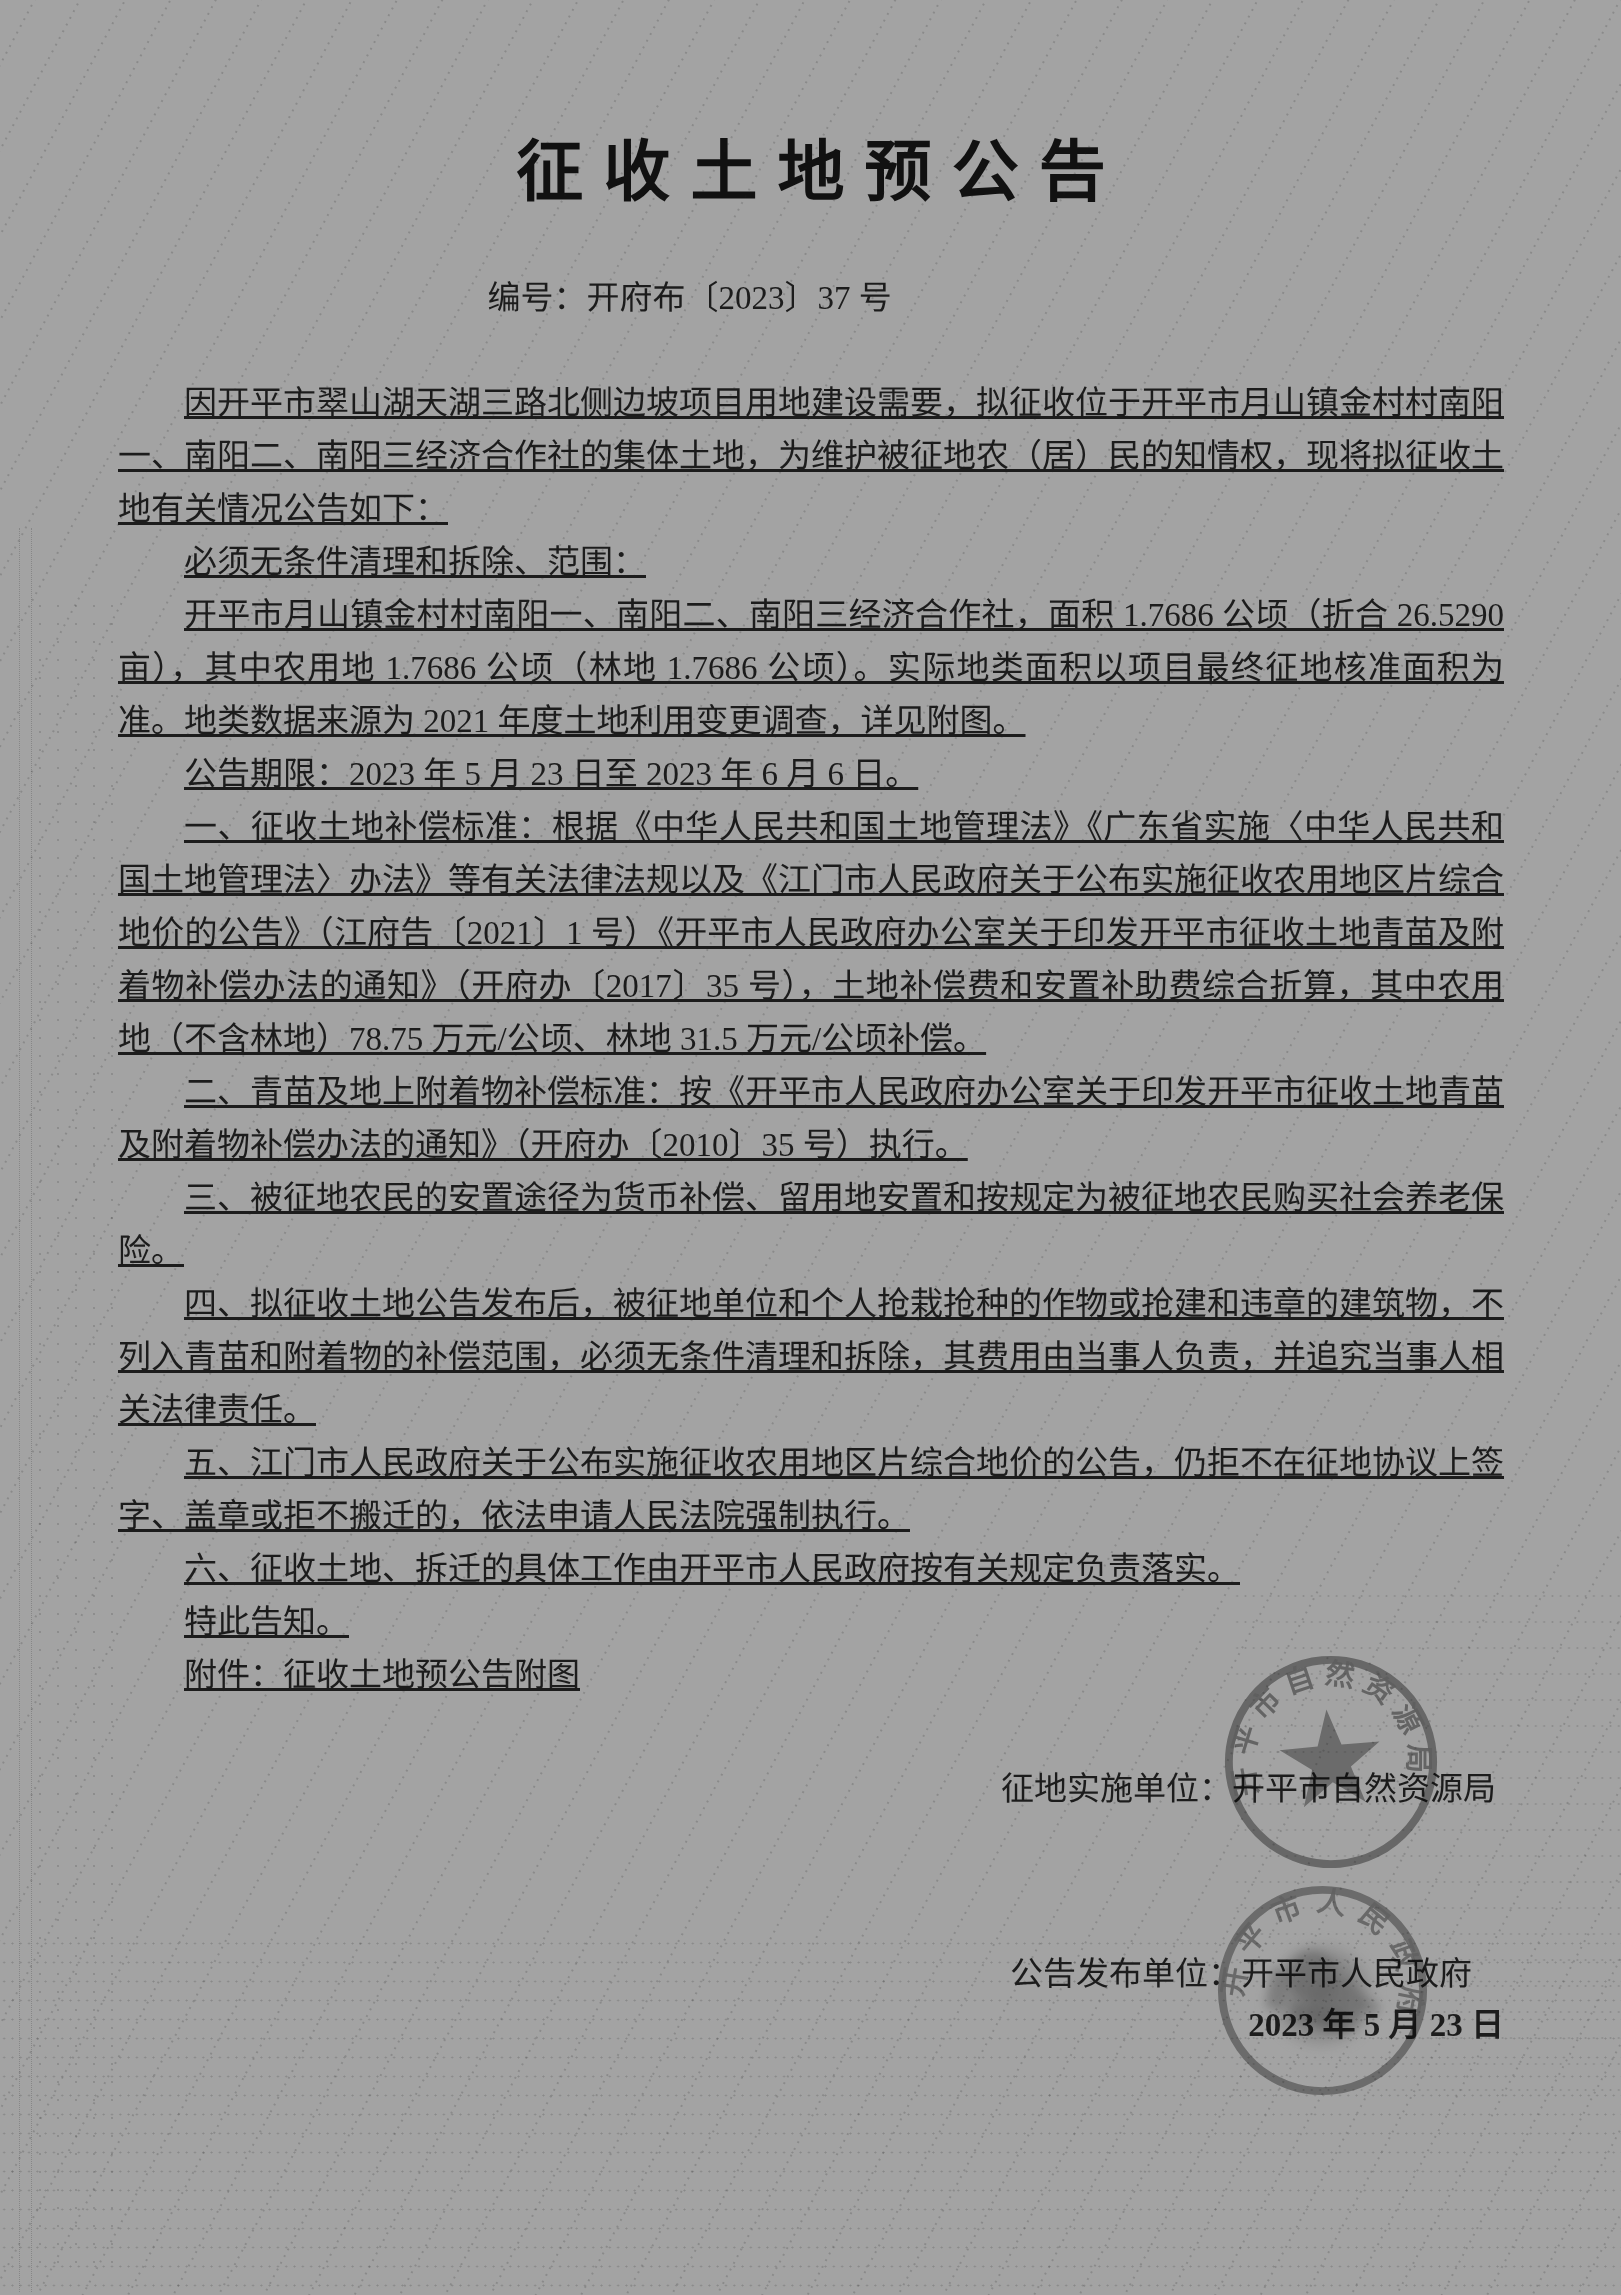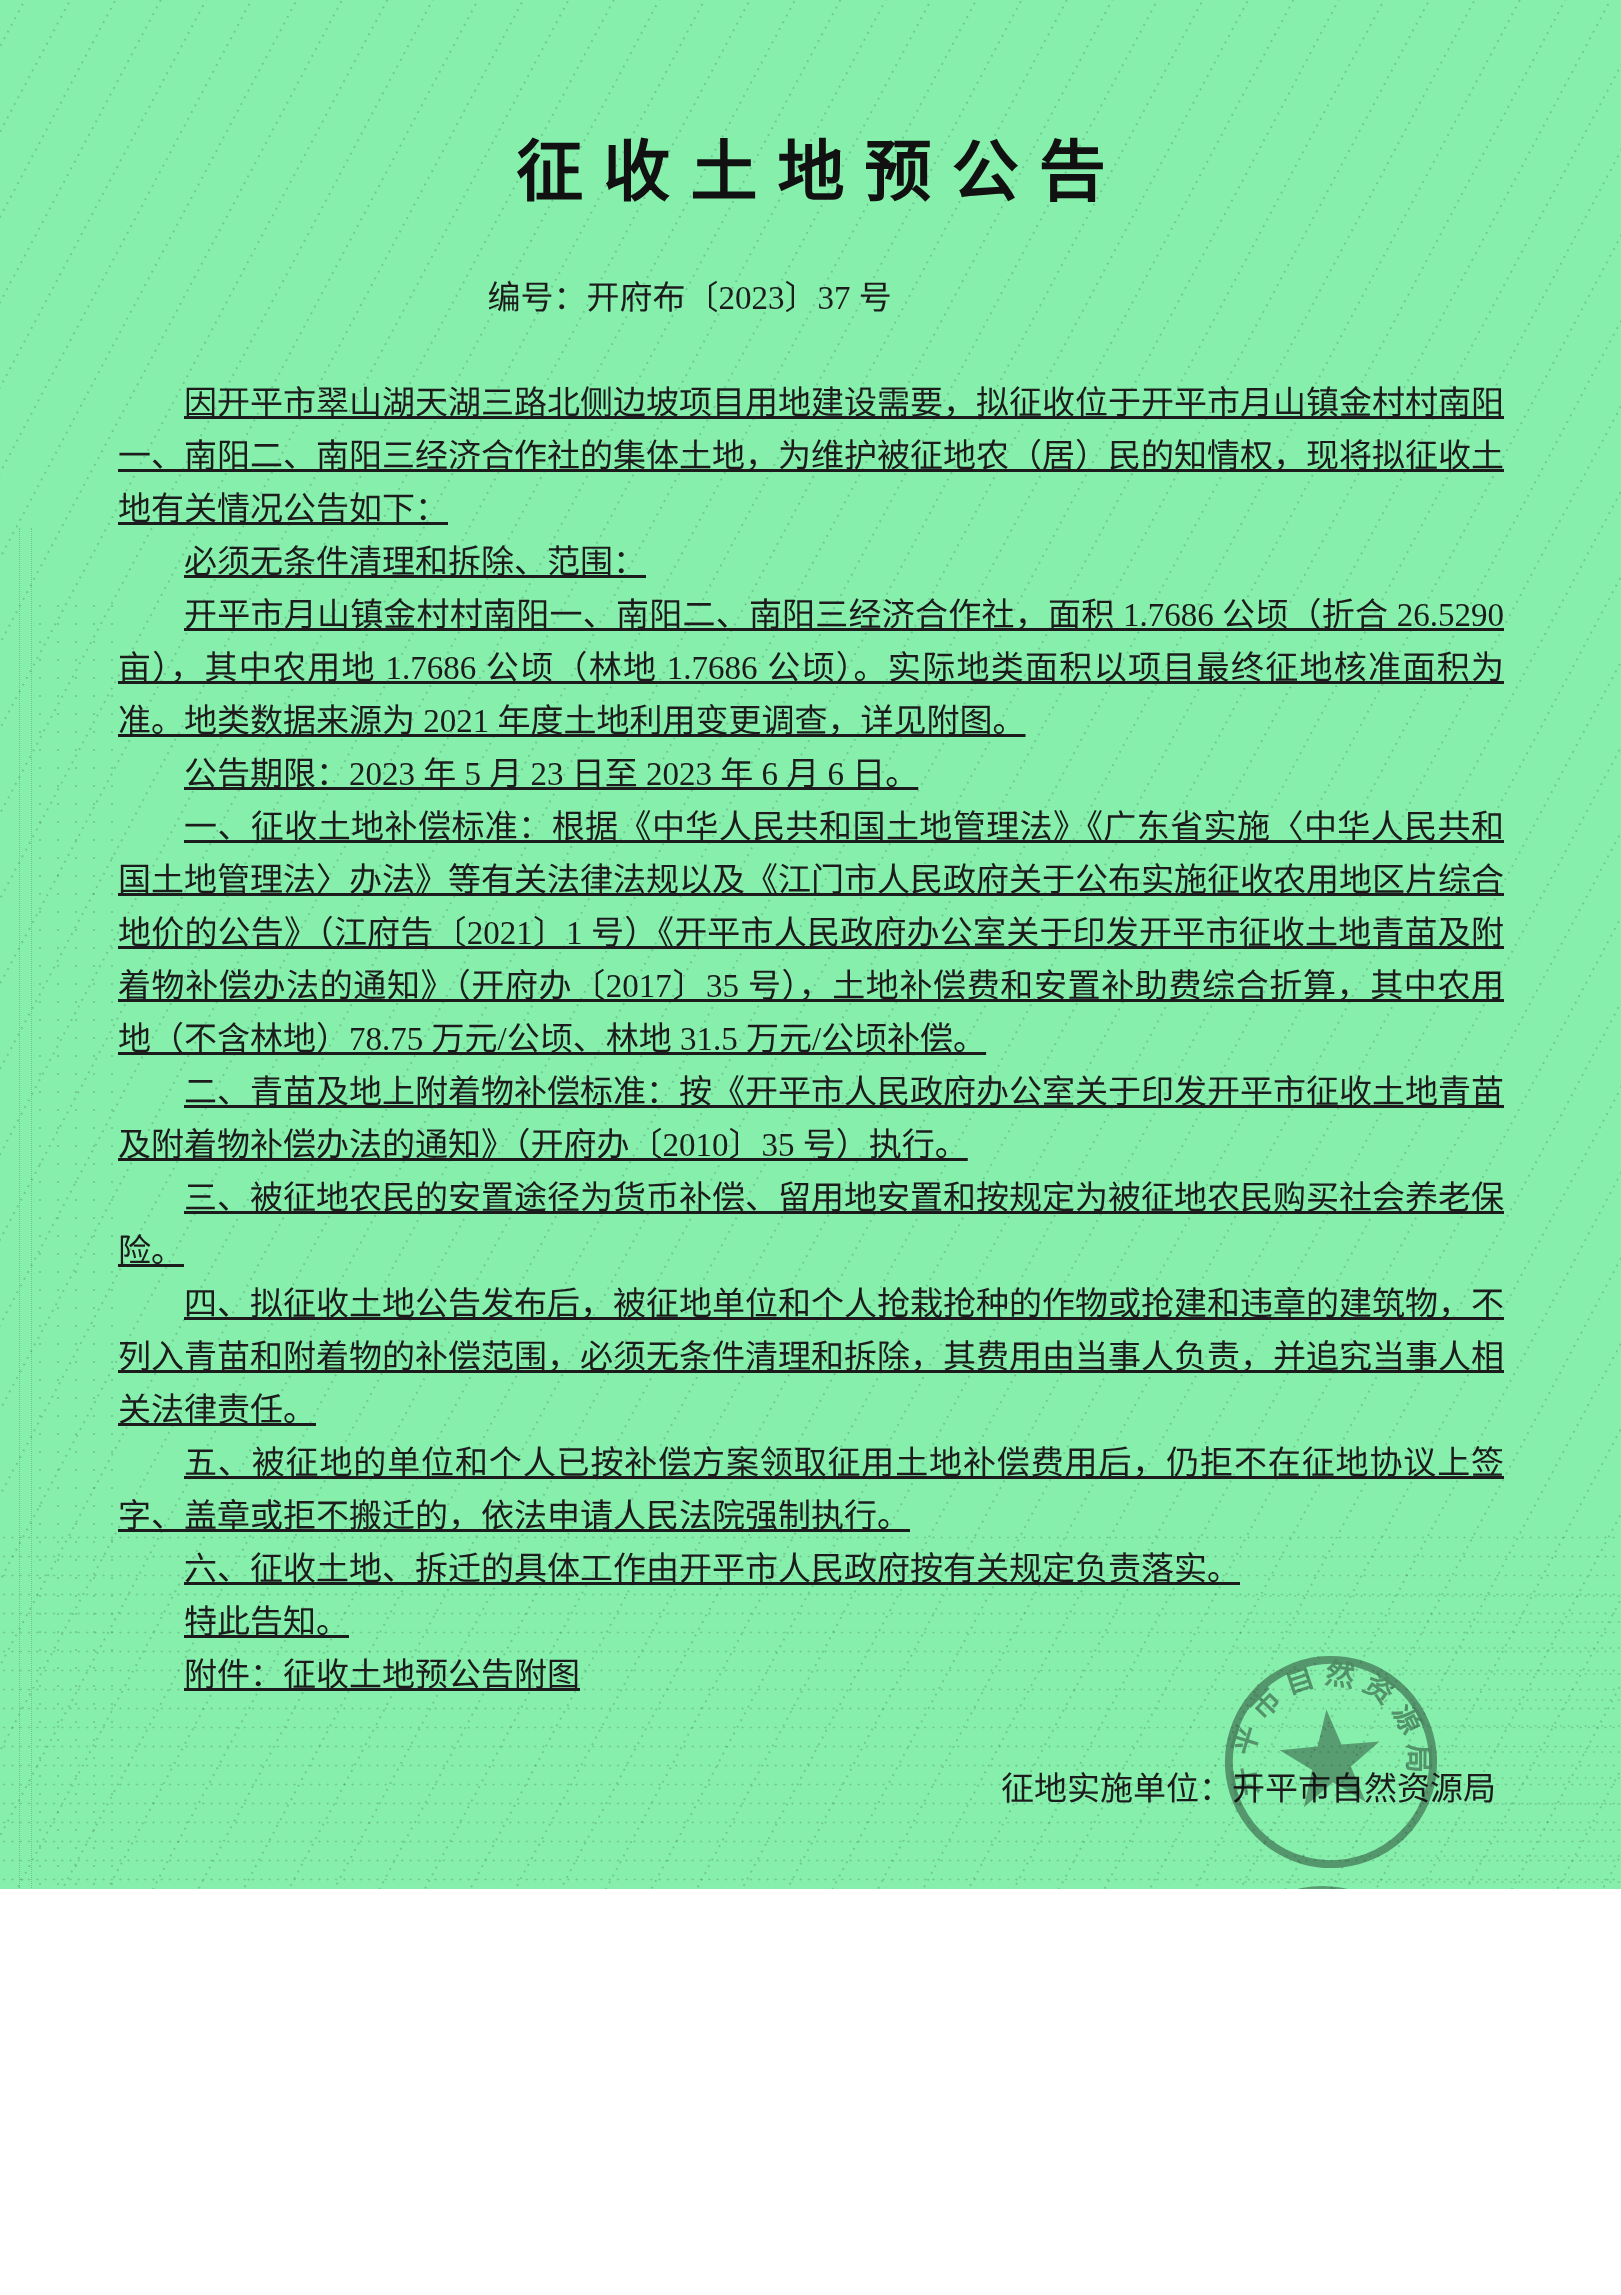--- a/index.html
+++ b/index.html
@@ -1,20 +1,20 @@
 <!DOCTYPE html>
 <html lang="zh-CN" style="font-size:11px"><head>
 <meta charset="utf-8">
 <style>
   html, body { margin: 0; padding: 0; background: #ffffff; }
   .page {
     position: relative;
     width: 1622px;
-    height: 1889px;
-    background: #86efac;
+    height: 2295px;
+    background: #a3a3a3;
     overflow: hidden;
     font-family: "Liberation Serif", serif;
     color: #1c1c1c;
   }
   
   .tex-diagonal {
     position: absolute; left: -60%; top: -60%; width: 220%; height: 220%;
     background-image: radial-gradient(circle, rgba(30,30,30,0.34) 0.8px, transparent 1.2px);
     background-size: 7.6px 40px;
     transform: rotate(-62deg);
@@ -120,21 +120,21 @@
 
   <div class="body-text">
     <p>因开平市翠山湖天湖三路北侧边坡项目用地建设需要，拟征收位于开平市月山镇金村村南阳一、南阳二、南阳三经济合作社的集体土地，为维护被征地农（居）民的知情权，现将拟征收土地有关情况公告如下：</p>
     <p>必须无条件清理和拆除、范围：</p>
     <p>开平市月山镇金村村南阳一、南阳二、南阳三经济合作社，面积 1.7686 公顷（折合 26.5290 亩），其中农用地 1.7686 公顷（林地 1.7686 公顷）。实际地类面积以项目最终征地核准面积为准。地类数据来源为 2021 年度土地利用变更调查，详见附图。</p>
     <p>公告期限：2023 年 5 月 23 日至 2023 年 6 月 6 日。</p>
     <p>一、征收土地补偿标准：根据《中华人民共和国土地管理法》《广东省实施〈中华人民共和国土地管理法〉办法》等有关法律法规以及《江门市人民政府关于公布实施征收农用地区片综合地价的公告》（江府告〔2021〕1 号）《开平市人民政府办公室关于印发开平市征收土地青苗及附着物补偿办法的通知》（开府办〔2017〕35 号），土地补偿费和安置补助费综合折算，其中农用地（不含林地）78.75 万元/公顷、林地 31.5 万元/公顷补偿。</p>
     <p>二、青苗及地上附着物补偿标准：按《开平市人民政府办公室关于印发开平市征收土地青苗及附着物补偿办法的通知》（开府办〔2010〕35 号）执行。</p>
     <p>三、被征地农民的安置途径为货币补偿、留用地安置和按规定为被征地农民购买社会养老保险。</p>
     <p>四、拟征收土地公告发布后，被征地单位和个人抢栽抢种的作物或抢建和违章的建筑物，不列入青苗和附着物的补偿范围，必须无条件清理和拆除，其费用由当事人负责，并追究当事人相关法律责任。</p>
-    <p>五、被征地的单位和个人已按补偿方案领取征用土地补偿费用后，仍拒不在征地协议上签字、盖章或拒不搬迁的，依法申请人民法院强制执行。</p>
+    <p>五、江门市人民政府关于公布实施征收农用地区片综合地价的公告，仍拒不在征地协议上签字、盖章或拒不搬迁的，依法申请人民法院强制执行。</p>
     <p>六、征收土地、拆迁的具体工作由开平市人民政府按有关规定负责落实。</p>
     <p>特此告知。</p>
     <p>附件：征收土地预公告附图</p>
   </div>
 
   <div class="sign-line sign-implement">征地实施单位：开平市自然资源局</div>
   <div class="sign-line sign-publish">公告发布单位：开平市人民政府</div>
   <div class="sign-line sign-date">2023 年 5 月 23 日</div>
 
   <svg class="seal seal-resources" width="224" height="224" viewBox="0 0 340 340">

